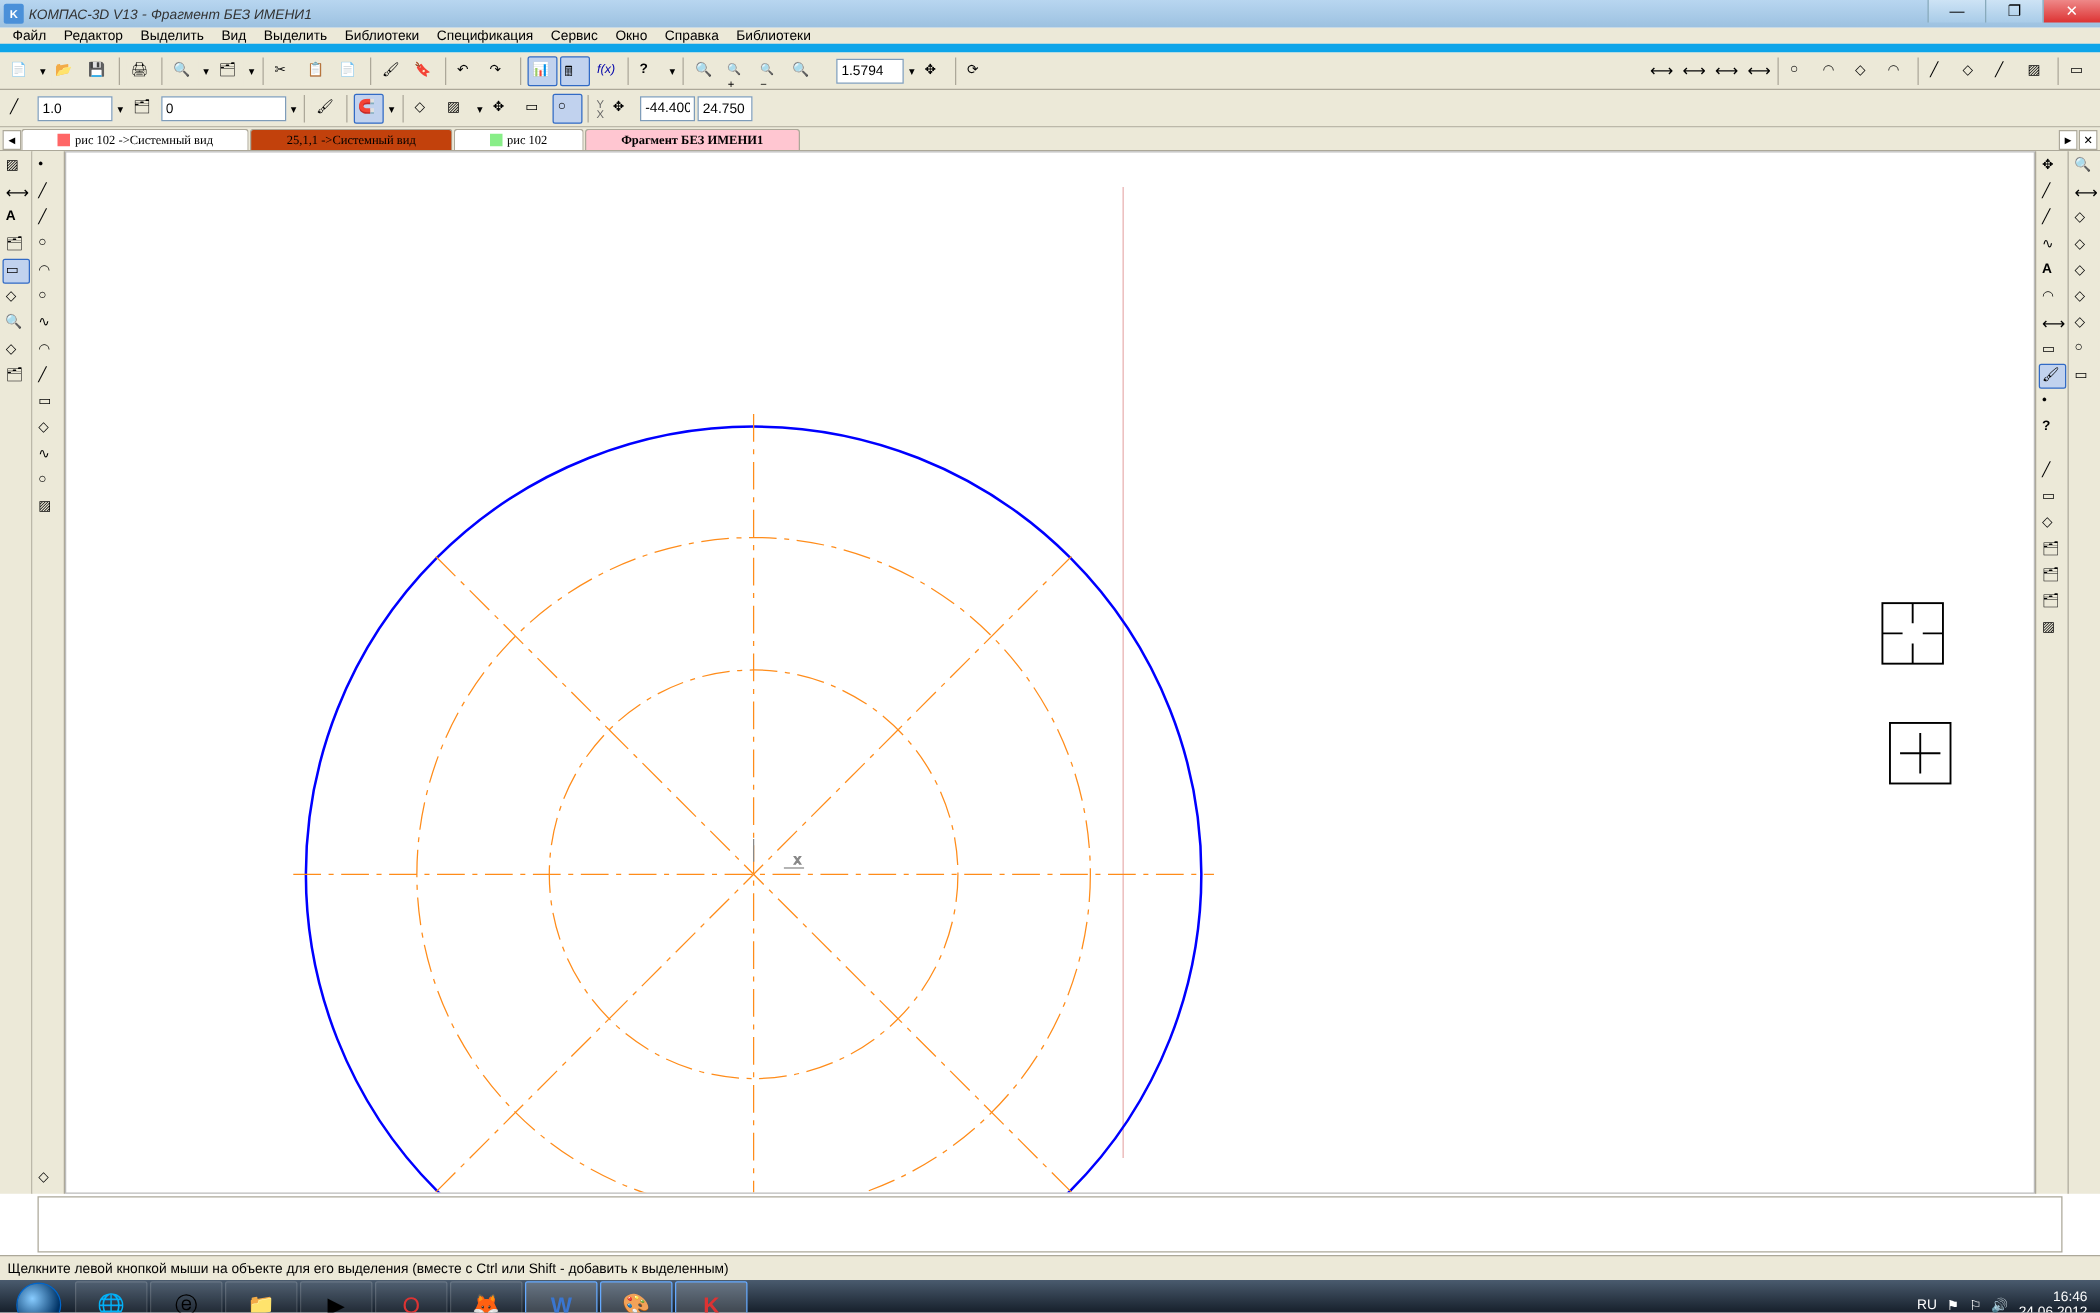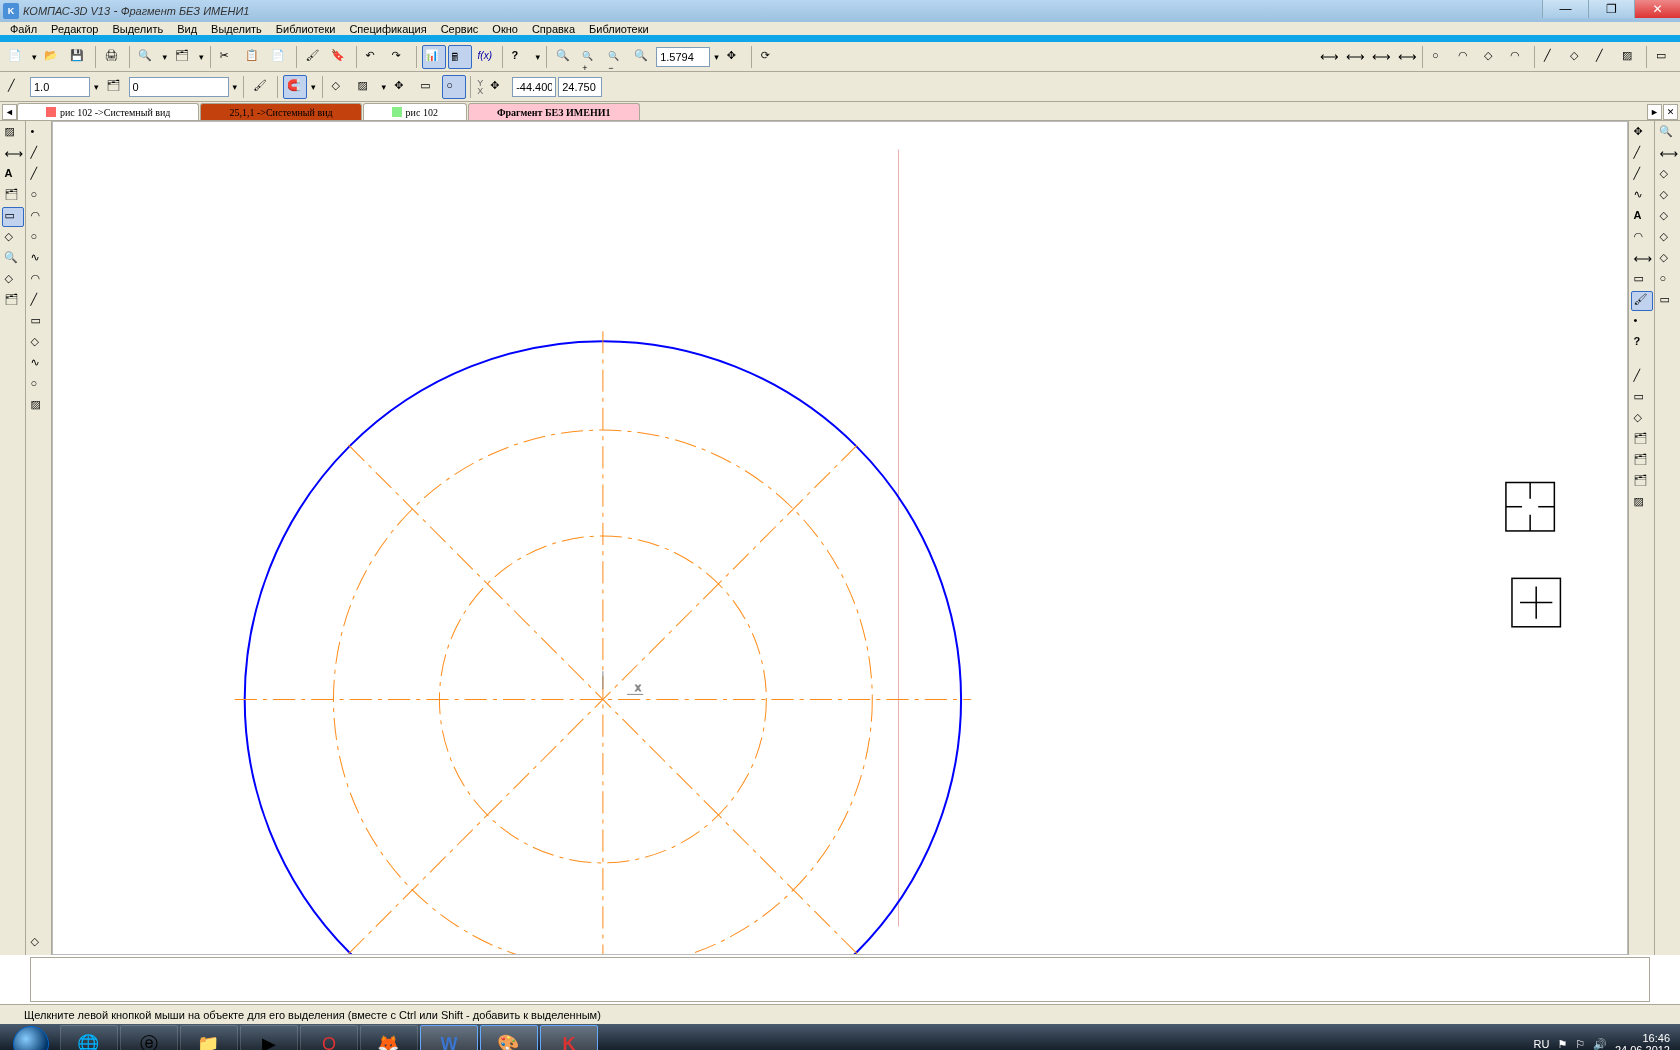--- a/index.html
+++ b/index.html
@@ -53,21 +53,21 @@
 
 .workrow { display:flex; height: calc(100% - 22px - 20px - 30px - 30px - 19px - 45px - 20px - 30px); }
 .vtoolbar { width:26px; background:#ece9d8; border-right:1px solid #aca899; display:flex; flex-direction:column; align-items:center; padding:2px 0; gap:1px; }
 .vtoolbar .tb-btn{width:22px;height:20px;}
 .vtoolbar-r { border-right:none; border-left:1px solid #aca899; }
 .canvas-area { flex:1; position:relative; background:#fff; border:1px solid #bbb; overflow:hidden; }
 .canvas-area svg { position:absolute; inset:0; width:100%; height:100%; }
 
 
 .cmdpanel { height:45px; background:#fff; border:1px solid #aca899; margin:2px 30px; }
-.statusbar { height:20px; background:#ece9d8; border-top:1px solid #aca899; display:flex; align-items:center; padding:0 24px; font-size:11px; }
+.statusbar { height:20px; background:#ece9d8; border-top:1px solid #aca899; display:flex; align-items:center; padding:0 6px; font-size:11px; }
 
 
 .taskbar { height:40px; background:linear-gradient(#4a5b6e,#1a2430 60%,#101820); display:flex; align-items:center; padding:0 4px; gap:2px; }
 .taskbar .start { width:54px; height:40px; display:flex;align-items:center;justify-content:center; }
 .start-orb{width:36px;height:36px;border-radius:50%;background:radial-gradient(circle at 35% 35%,#8cf,#036 70%);border:1px solid #06c;}
 .tb-app { width:58px; height:38px; border:1px solid rgba(255,255,255,.15); border-radius:2px; display:flex;align-items:center;justify-content:center; background:rgba(255,255,255,.05); font-size:18px;}
 .tb-app.active{background:rgba(255,255,255,.18);border-color:#6af;}
 .tray { margin-left:auto; display:flex; align-items:center; gap:8px; color:#fff; font-size:11px; padding-right:6px;}
 .tray .clock{ text-align:right; line-height:12px; }
 </style>
@@ -169,21 +169,21 @@
     </span>
   <span class="tb-btn">
       <span class="ico i-zoomin"></span>
     </span>
   <span class="tb-btn">
       <span class="ico i-zoomout"></span>
     </span>
   <span class="tb-btn">
       <span class="ico i-zoomwin"></span>
     </span>
-  <input class="tb-input" style="width: 54px;" value="1.5794">
+  <input class="tb-input" style="width: 54px; margin-left: 13px;" value="1.5794">
     <span class="tb-drop">▾</span>
   <span class="tb-btn">
       <span class="ico i-pan"></span>
     </span>
   <span class="tb-sep"></span>
   <span class="tb-btn">
       <span class="ico i-refresh"></span>
     </span>
 
   <div class="toolbar-right-cluster">

